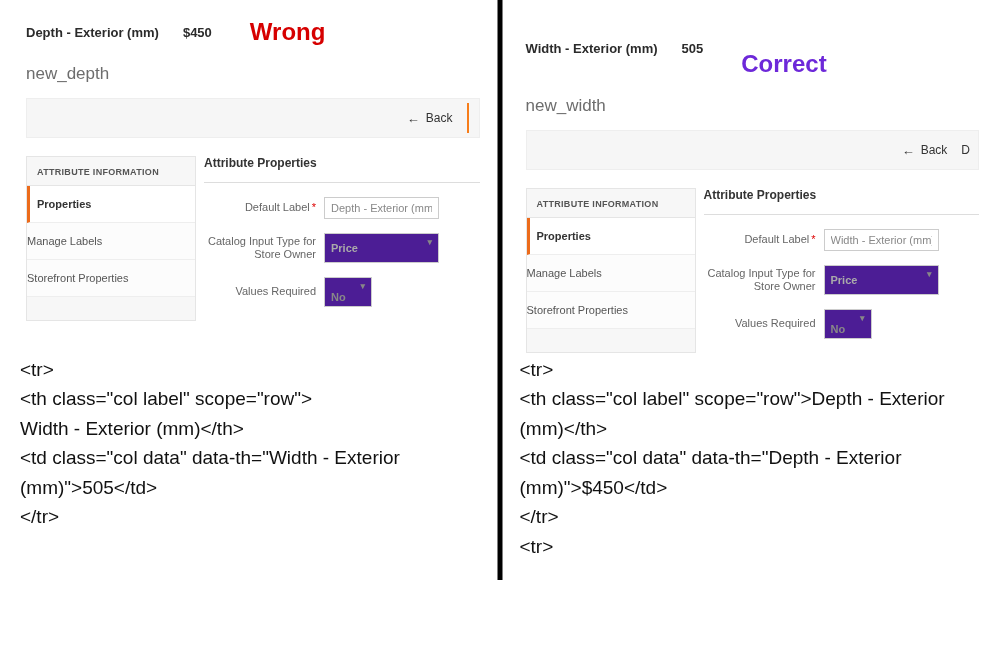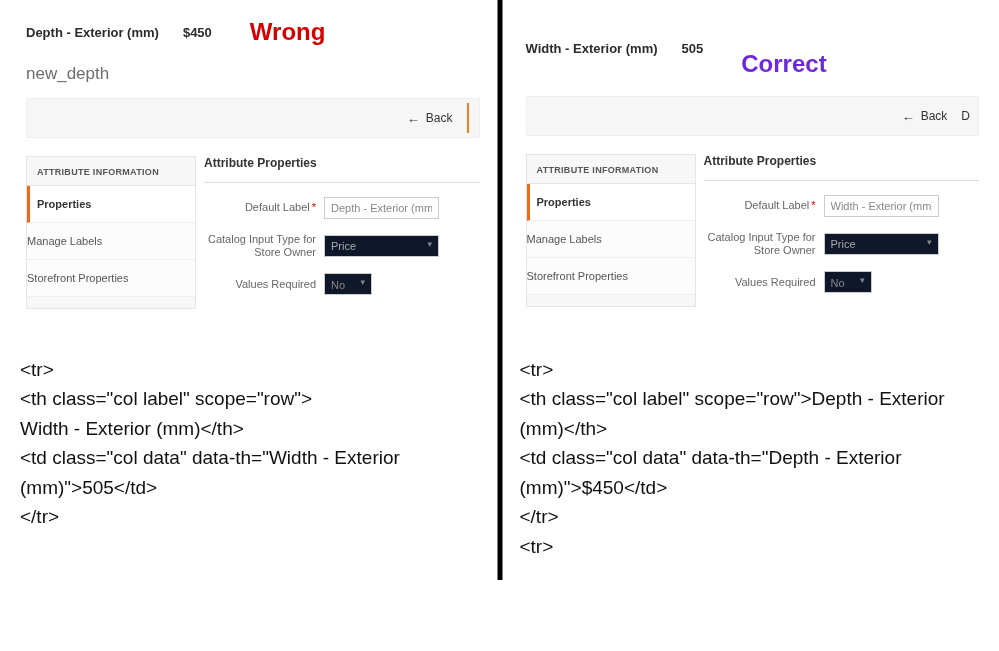--- a/index.html
+++ b/index.html
@@ -149,29 +149,30 @@
     border: 1px solid #ccc;
     font-size: 11px;
     padding: 4px 6px;
     color: #888;
     width: 115px;
     height: 22px;
     background: #fff;
   }
   .form-select {
     border: 1px solid #ccc;
-    background: #0f172a;
+    background: #4c1d95;
     font-size: 11px;
     color: #888;
     padding: 3px 22px 3px 6px;
-    height: 22px;
+    height: 30px;
     position: relative;
     display: inline-flex;
     align-items: center;
     cursor: pointer;
+    font-weight: bold;
   }
   .form-select::after {
     content: "▾";
     position: absolute;
     right: 6px;
     top: 3px;
     font-size: 9px;
     color: #888;
   }
   .form-select.wide { width: 115px; }
@@ -243,20 +244,21 @@
 &lt;td class="col data" data-th="Width - Exterior (mm)"&gt;505&lt;/td&gt;
 &lt;/tr&gt;</div>
   </div>
 
   <div class="pane">
     <div class="attr-row">
       <span class="label">Width - Exterior (mm)</span>
       <span class="val">505</span>
       <span class="verdict correct">Correct</span>
     </div>
+    <div class="code-title">new_width</div>
     <div class="back-bar">
       <div class="back-btn">
         <span class="arrow">←</span>
         <span>Back</span>
       </div>
       <span class="edge-letter">D</span>
     </div>
     <div class="lower">
       <div class="sidebar">
         <div class="sidebar-header">ATTRIBUTE INFORMATION</div>

